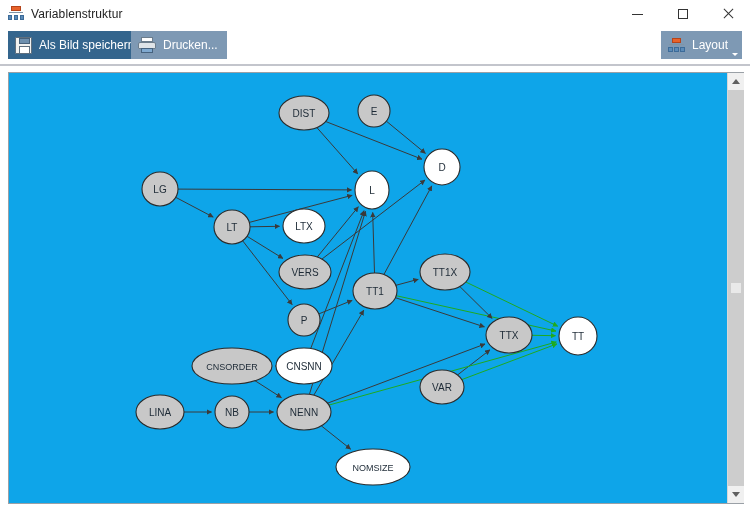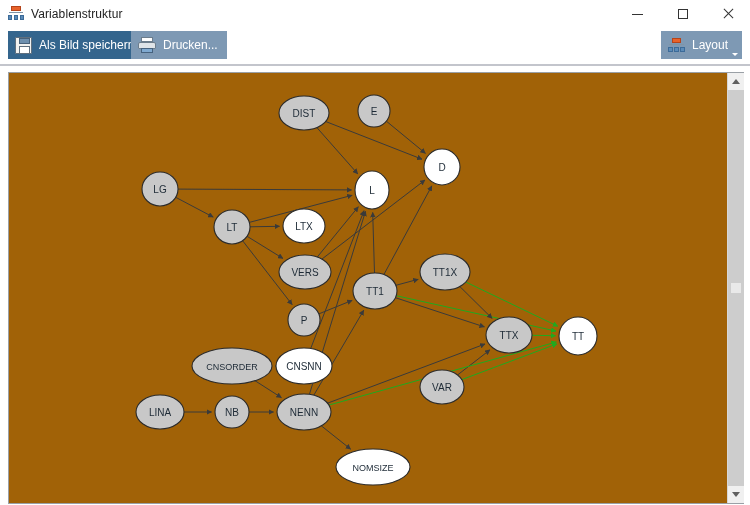--- a/index.html
+++ b/index.html
@@ -124,21 +124,21 @@
     background:#ffffff;
   }
   .canvas-frame{
     position:relative;width:100%;height:100%;
     border:1px solid #9aa0a6;
     box-sizing:border-box;
     background:#ffffff;
     display:flex;
   }
   .graph-viewport{
-    flex:1 1 auto;position:relative;overflow:hidden;background:#a16207;
+    flex:1 1 auto;position:relative;overflow:hidden;background:#0ea5e9;
   }
   .graph-viewport svg{display:block;}
 
   
   .vscroll{
     flex:0 0 16px;width:16px;background:#f0f0f0;
     border-left:1px solid #d7d7d7;
     position:relative;box-sizing:border-box;
   }
   .vs-arrow{

